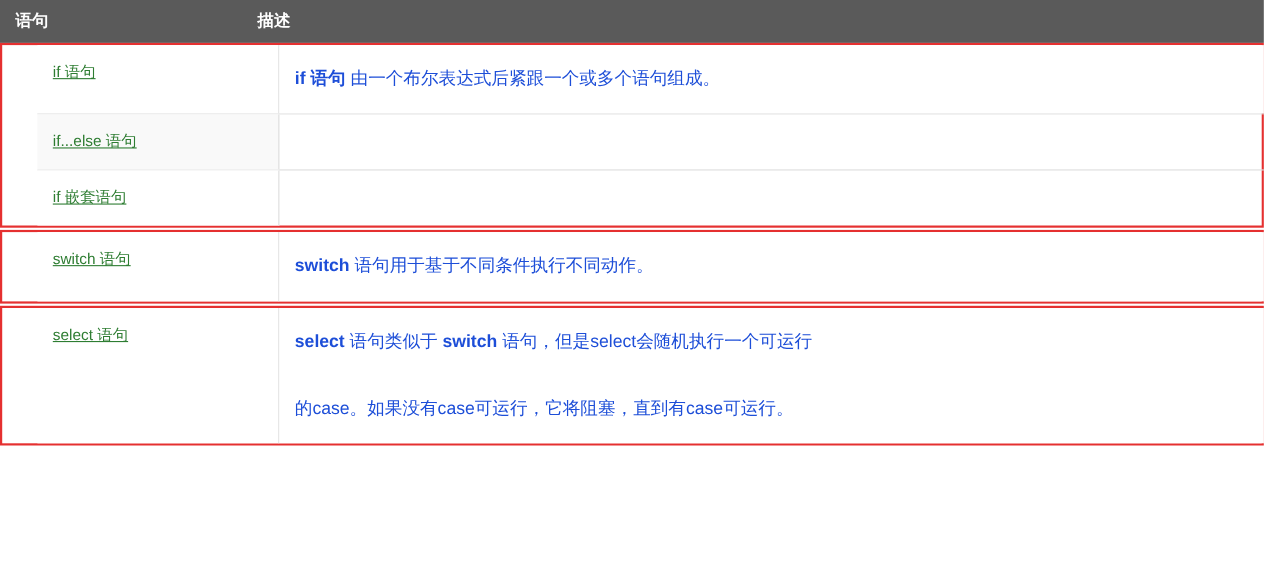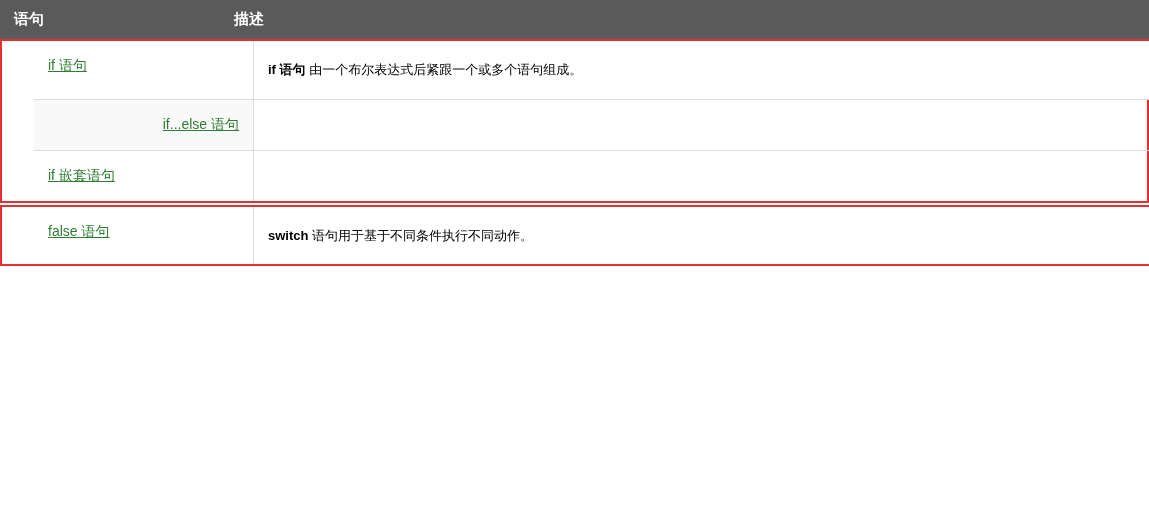--- a/index.html
+++ b/index.html
@@ -79,44 +79,43 @@
     }
 
     .link {
       color: #2e7d32;
       text-decoration: underline;
       cursor: pointer;
       font-size: 14px;
     }
 
     .desc-text {
-      font-size: 13px;
+      font-size: 16px;
       line-height: 1.9;
-      color: #000000;
+      color: #1d4ed8;
     }
 
     .desc-text strong {
       font-weight: bold;
     }
 
     
     .group-if .cell-left,
     .group-if .cell-right {
       background-color: #fff;
     }
 
     .group-if .row:nth-child(even) .cell-left,
     .group-if .row:nth-child(even) .cell-right {
       background-color: #f9f9f9;
     }
 
     .row-alt .cell-left,
     .row-alt .cell-right {
       background-color: #f5f5f5;
-      text-align: right;
     }
 
     .row-white .cell-left,
     .row-white .cell-right {
       background-color: #fff;
     }
   </style>
 </head>
 <body>
 
@@ -146,23 +145,33 @@
       <div class="row row-white">
         <div class="cell-left">
           <a class="link">if 嵌套语句</a>
         </div>
       </div>
     </div>
 
     <div class="group">
       <div class="row row-white">
         <div class="cell-left">
-          <a class="link">false 语句</a>
+          <a class="link">switch 语句</a>
         </div>
         <div class="cell-right">
           <span class="desc-text"><strong>switch</strong> 语句用于基于不同条件执行不同动作。</span>
         </div>
       </div>
     </div>
 
+    <div class="group">
+      <div class="row row-white">
+        <div class="cell-left">
+          <a class="link">select 语句</a>
+        </div>
+        <div class="cell-right">
+          <span class="desc-text"><strong>select</strong> 语句类似于 <strong>switch</strong> 语句，但是select会随机执行一个可运行<br><br>的case。如果没有case可运行，它将阻塞，直到有case可运行。</span>
+        </div>
+      </div>
+    </div>
 
   </div>
 </div>
 
 </body></html>

